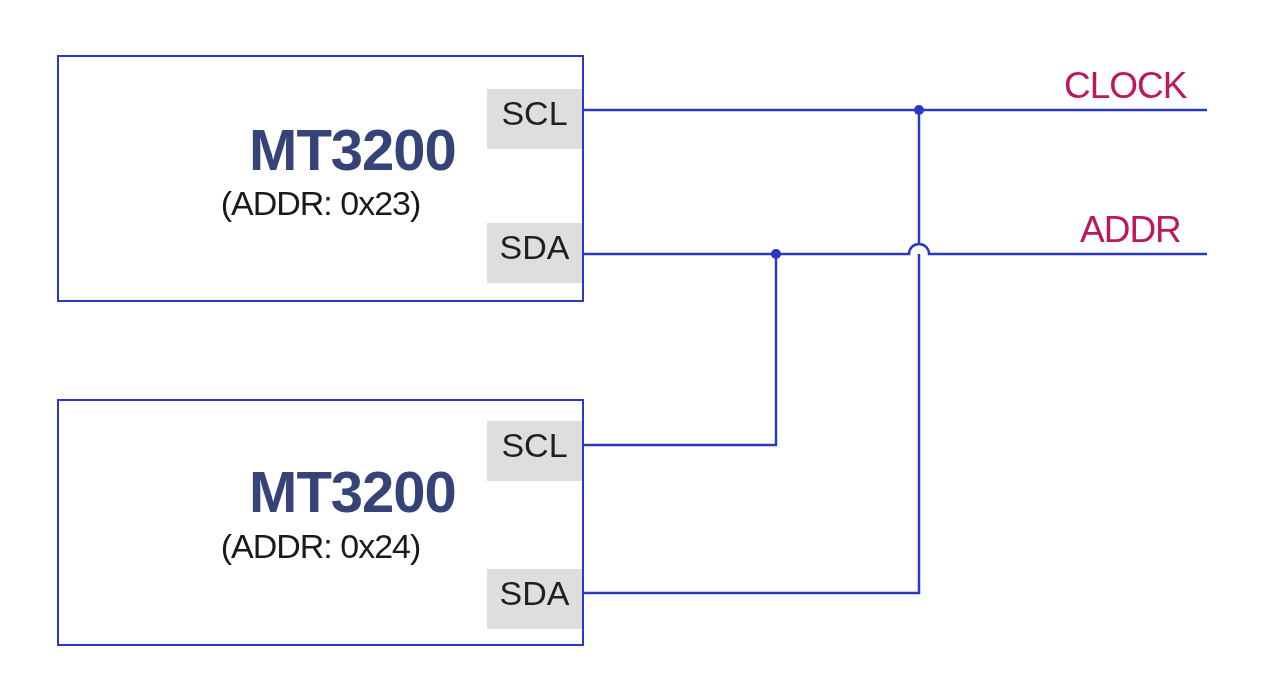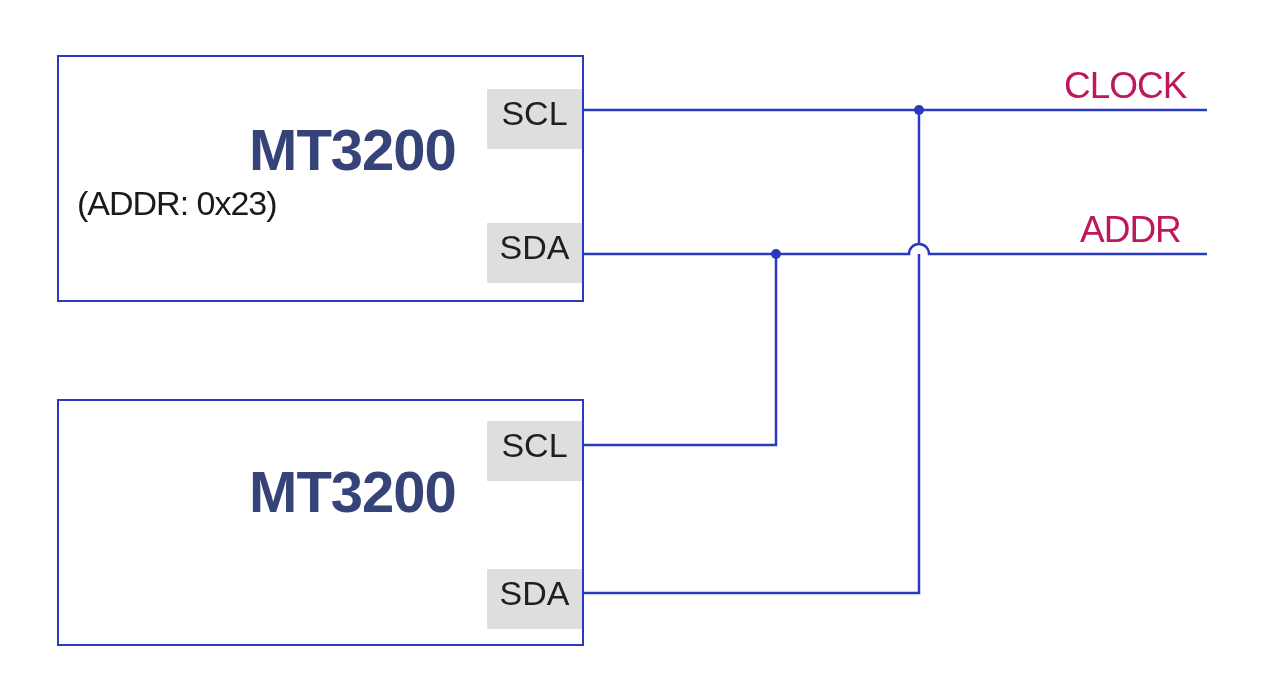--- a/index.html
+++ b/index.html
@@ -38,26 +38,25 @@
     line-height: 1;
     color: #364379;
     margin-left: 32px;
   }
   .device-name.name1 { top: 121px; }
   .device-name.name2 { top: 463px; }
   .device-address {
     position: absolute;
     left: 57px;
     width: 527px;
-    text-align: left;
+    text-align: center;
     font-size: 34px;
     letter-spacing: -1px;
     line-height: 1;
     color: #1a1a1a;
-    padding-left: 20px;
   }
   .device-address.addr1 { top: 186px; }
   .device-address.addr2 { top: 529px; }
   .pin-label {
     position: absolute;
     left: 487px;
     width: 95px;
     height: 60px;
     background: #dedede;
     color: #1f1f1f;
@@ -95,20 +94,21 @@
     <circle cx="776" cy="254" r="5" stroke="none" fill="#2b38c0"></circle>
   </svg>
 
   <div class="device-box box1"></div>
   <div class="device-box box2"></div>
 
   <div class="device-name name1">MT3200</div>
   <div class="device-address addr1">(ADDR: 0x23)</div>
 
   <div class="device-name name2">MT3200</div>
+  <div class="device-address addr2">(ADDR: 0x24)</div>
 
   <div class="pin-label pin-d1-scl">SCL</div>
   <div class="pin-label pin-d1-sda">SDA</div>
 
   <div class="pin-label pin-d2-scl">SCL</div>
   <div class="pin-label pin-d2-sda">SDA</div>
 
   <div class="bus-label clock">CLOCK</div>
   <div class="bus-label data">ADDR</div>
 

